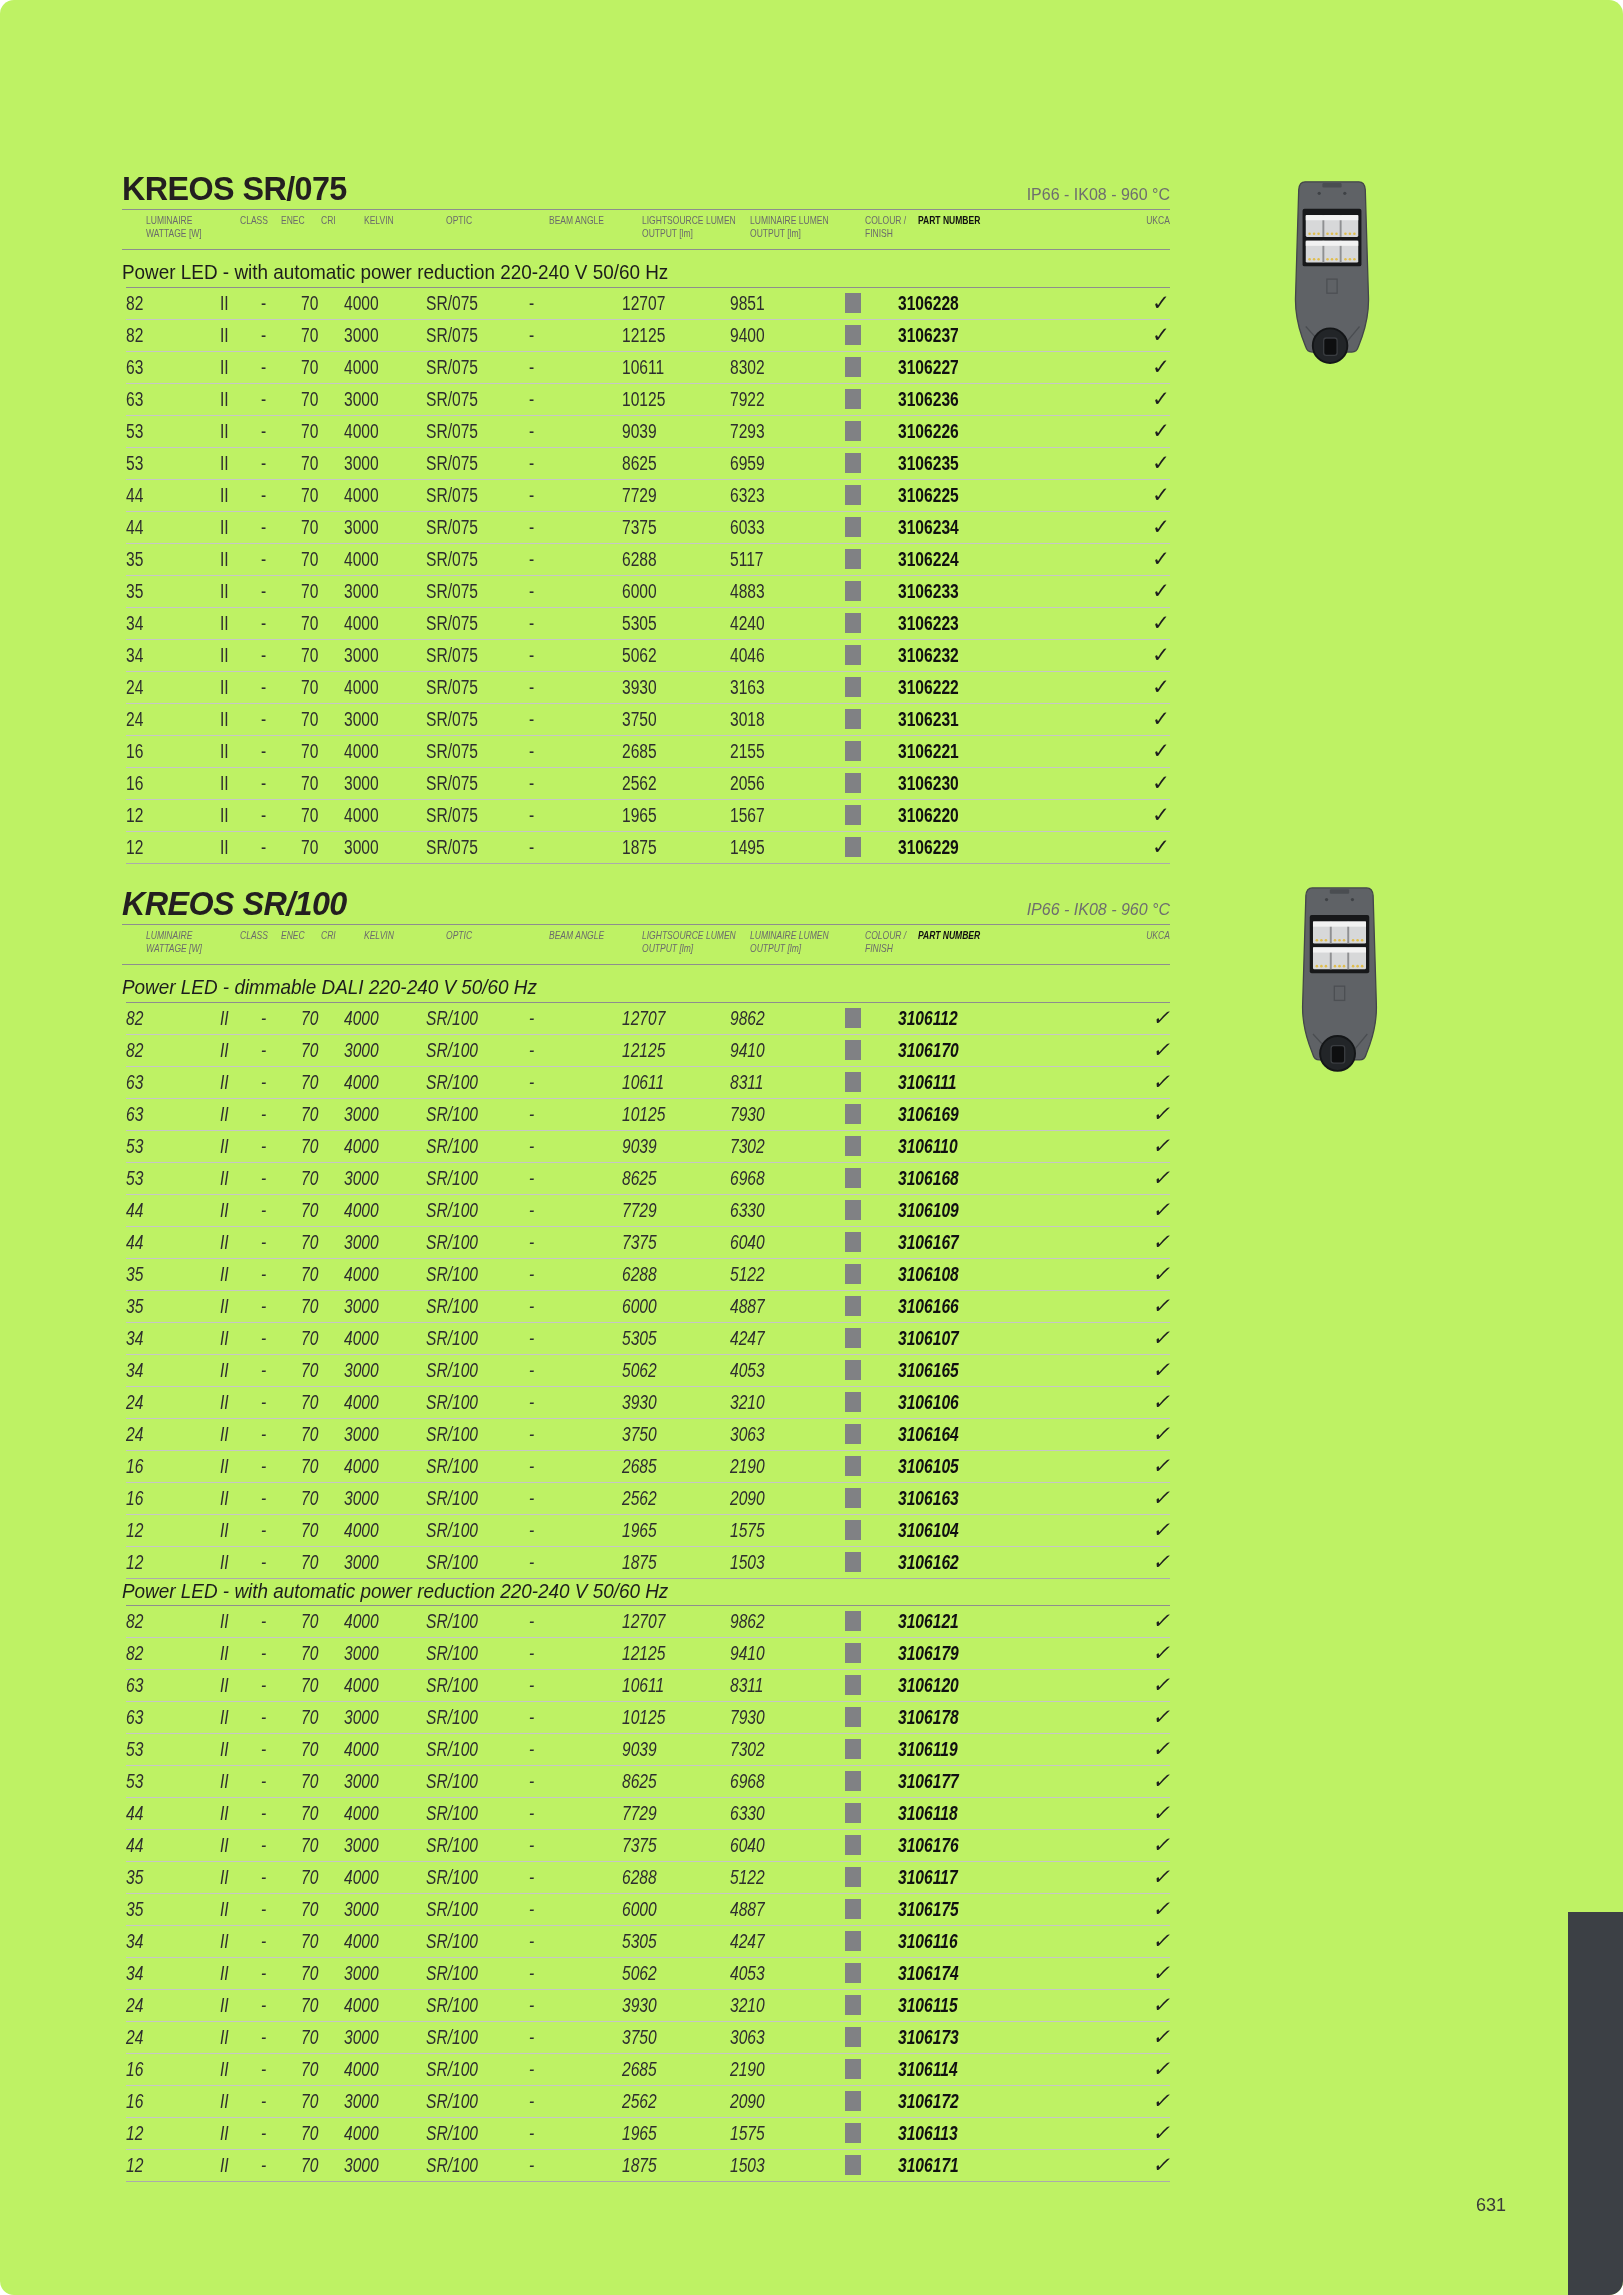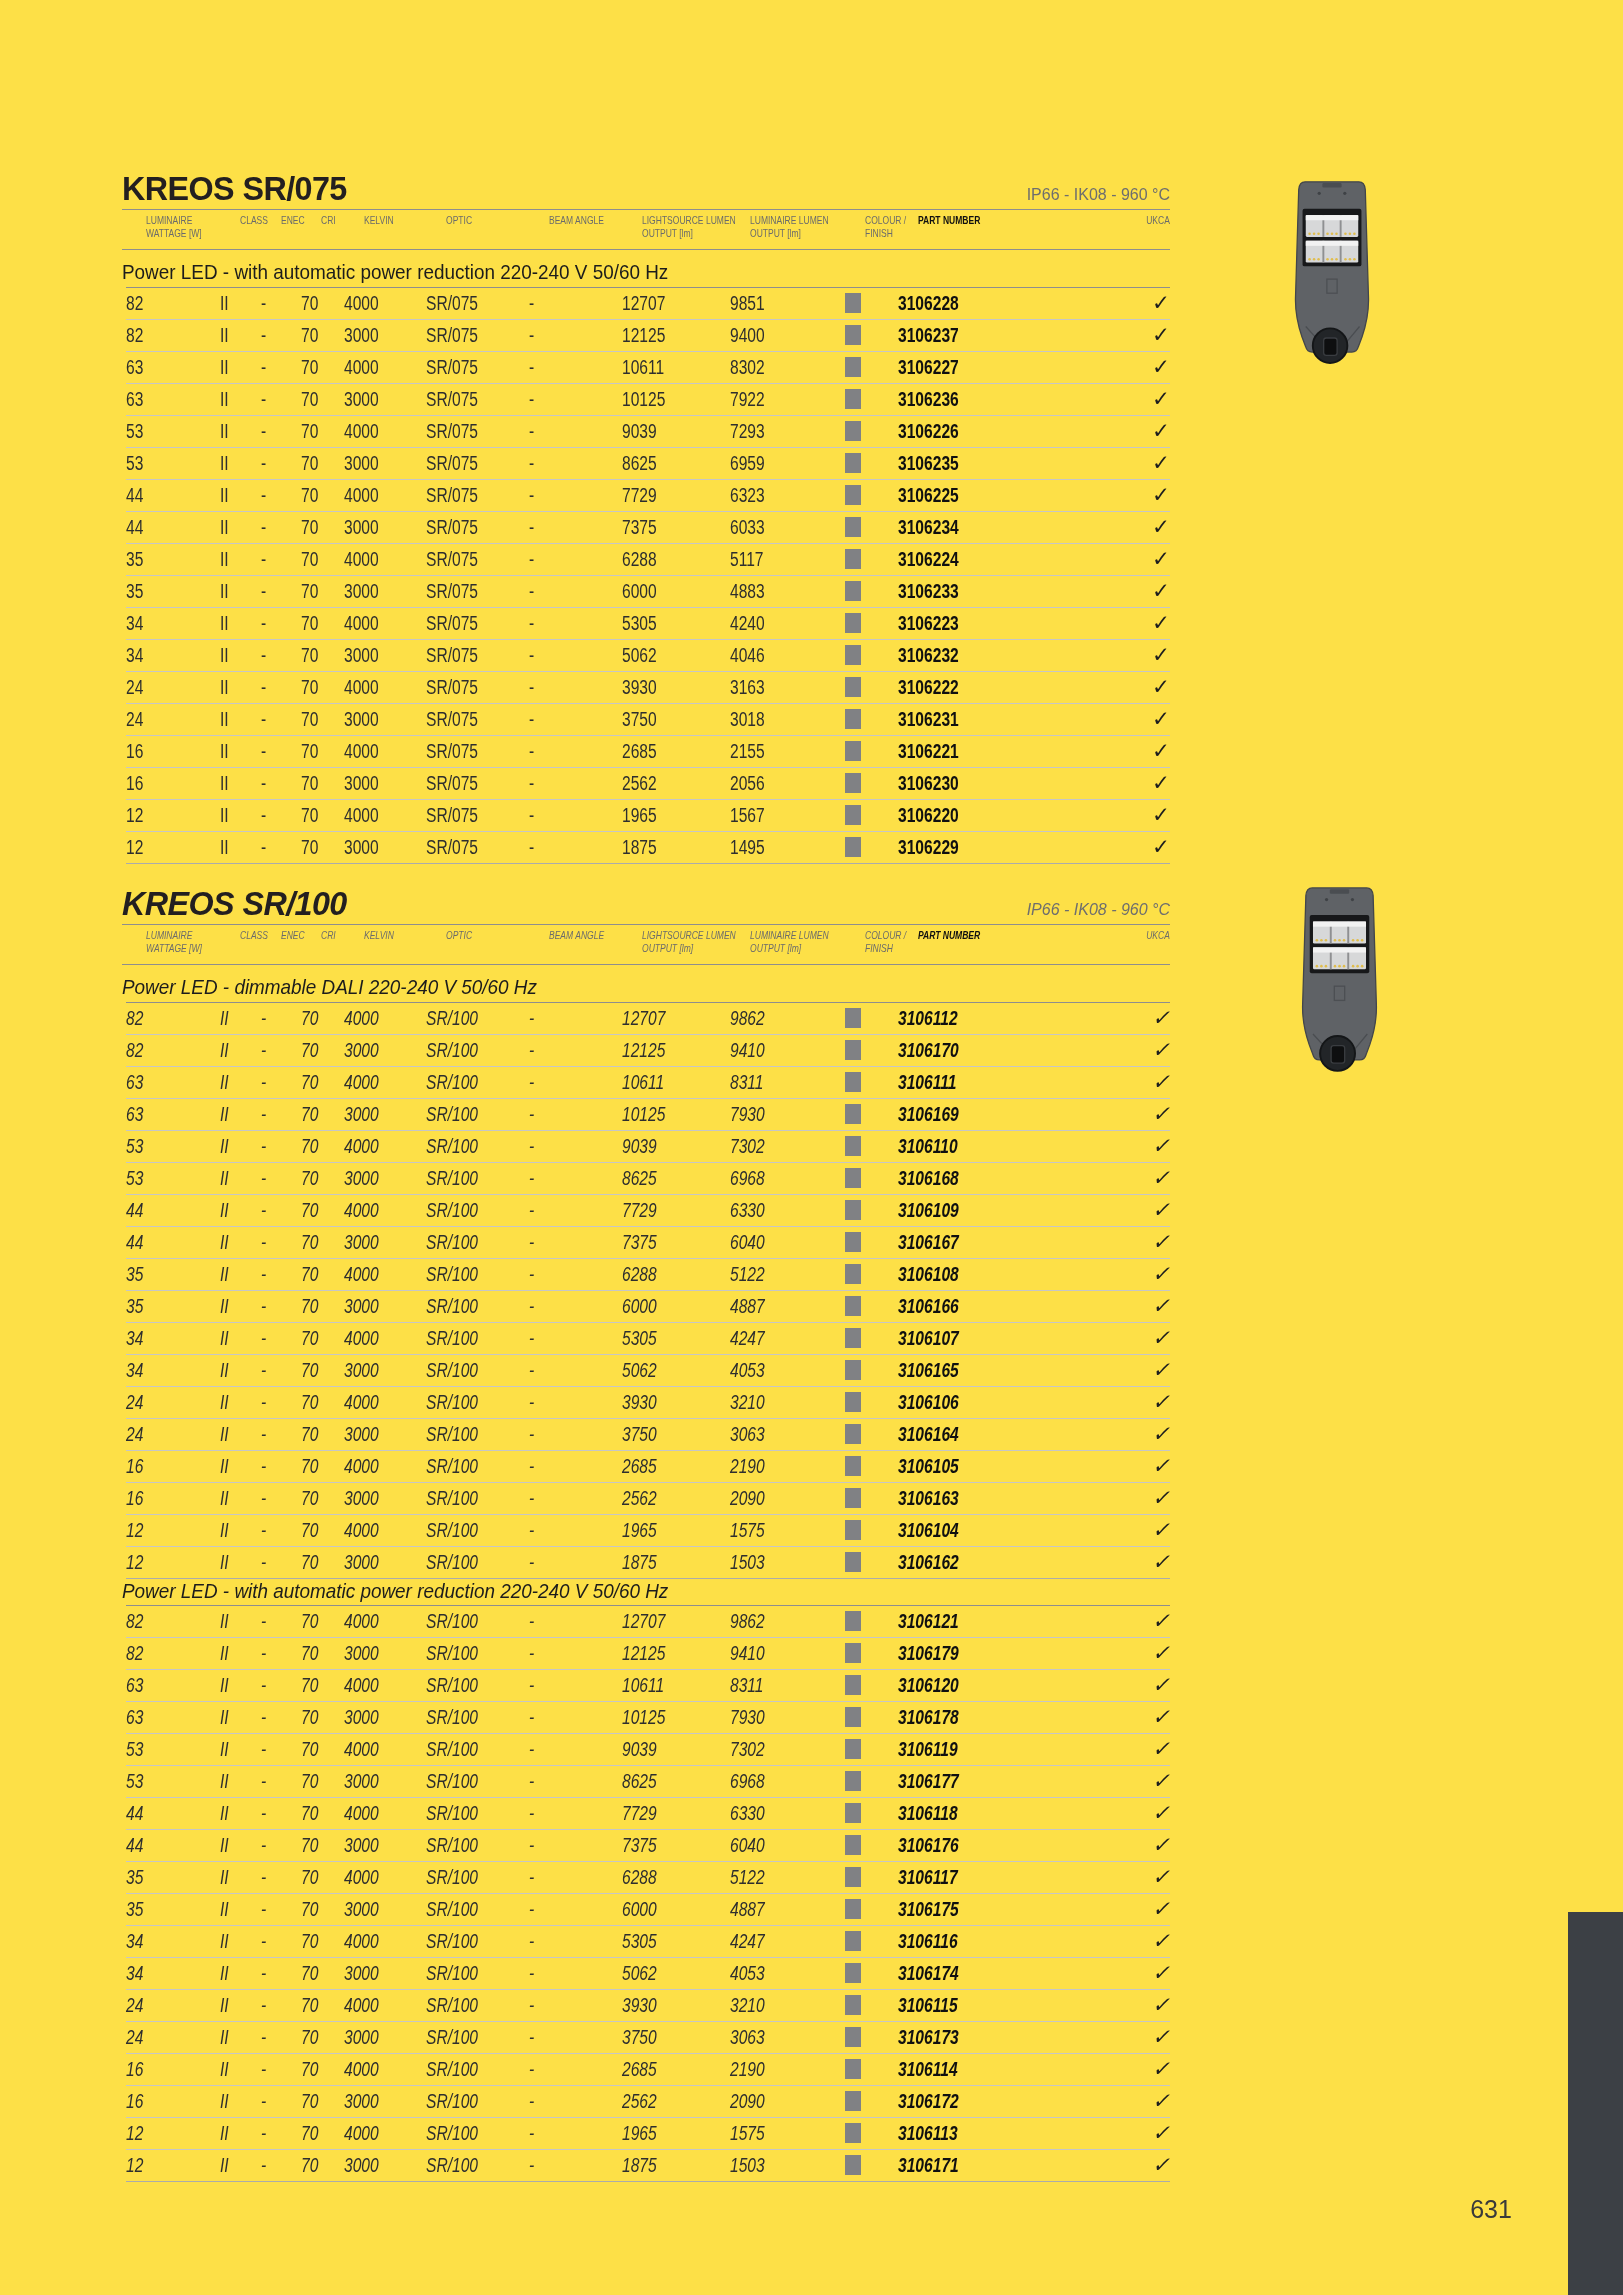--- a/index.html
+++ b/index.html
@@ -1,17 +1,17 @@
 <!DOCTYPE html>
 <html style="font-size:10.4px"><head>
 <meta charset="utf-8">
 <style>
   html,body{margin:0;padding:0;background:#ffffff;}
-  #page{position:relative;width:1623px;height:2295px;background:#fde047;overflow:hidden;
-        font-family:"Liberation Sans",sans-serif;color:#2e2e2e;}
+  #page{position:relative;width:1623px;height:2295px;background:#bef264;overflow:hidden;
+        font-family:"Liberation Sans",sans-serif;color:#2e2e2e;border-radius:14px;}
 
   .section{position:absolute;left:122px;width:1048px;}
   #section-sr075{top:166px;height:697px;}
   #section-sr100{top:881px;height:1300px;font-style:italic;}
 
   .sec-title{position:absolute;top:2.6px;left:0;font-size:34px;font-weight:700;color:#231f20;
              letter-spacing:-0.6px;transform:scaleX(0.95);transform-origin:0 0;white-space:nowrap;}
   .sec-rating{position:absolute;top:19.5px;right:0;font-size:16px;color:#6e6e6e;white-space:nowrap;}
 
   .rule{position:absolute;left:0;right:0;height:1.3px;background:#8e8e8e;}
@@ -50,21 +50,21 @@
   .cell.col-ukca{left:auto;right:0;width:45px;text-align:right;transform:none;font-size:21.4px;color:#1e1e1e;}
   .col-head.col-ukca{left:auto;right:0;text-align:right;transform:scaleX(0.82);transform-origin:100% 0;}
 
   .swatch{display:inline-block;width:20px;height:20px;vertical-align:middle;margin-top:-3.9px;}
 
   .product-photo{position:absolute;}
   #product-photo-1{left:1284px;top:177px;width:96px;height:194px;}
   #product-photo-2{left:1290px;top:884px;width:99px;height:194px;}
 
   #page-number{position:absolute;left:1462px;top:2195px;width:58px;text-align:center;
-               font-size:25px;color:#3a3a3a;}
+               font-size:18px;color:#3a3a3a;}
   #sidebar-tab{position:absolute;left:1568px;top:1912px;width:55px;height:383px;}
 </style>
 </head>
 <body>
 
 <div id="page">
 
   <div class="section" id="section-sr075">
     <div class="sec-title">KREOS SR/075</div>
     <div class="sec-rating">IP66 - IK08 - 960 °C</div>

